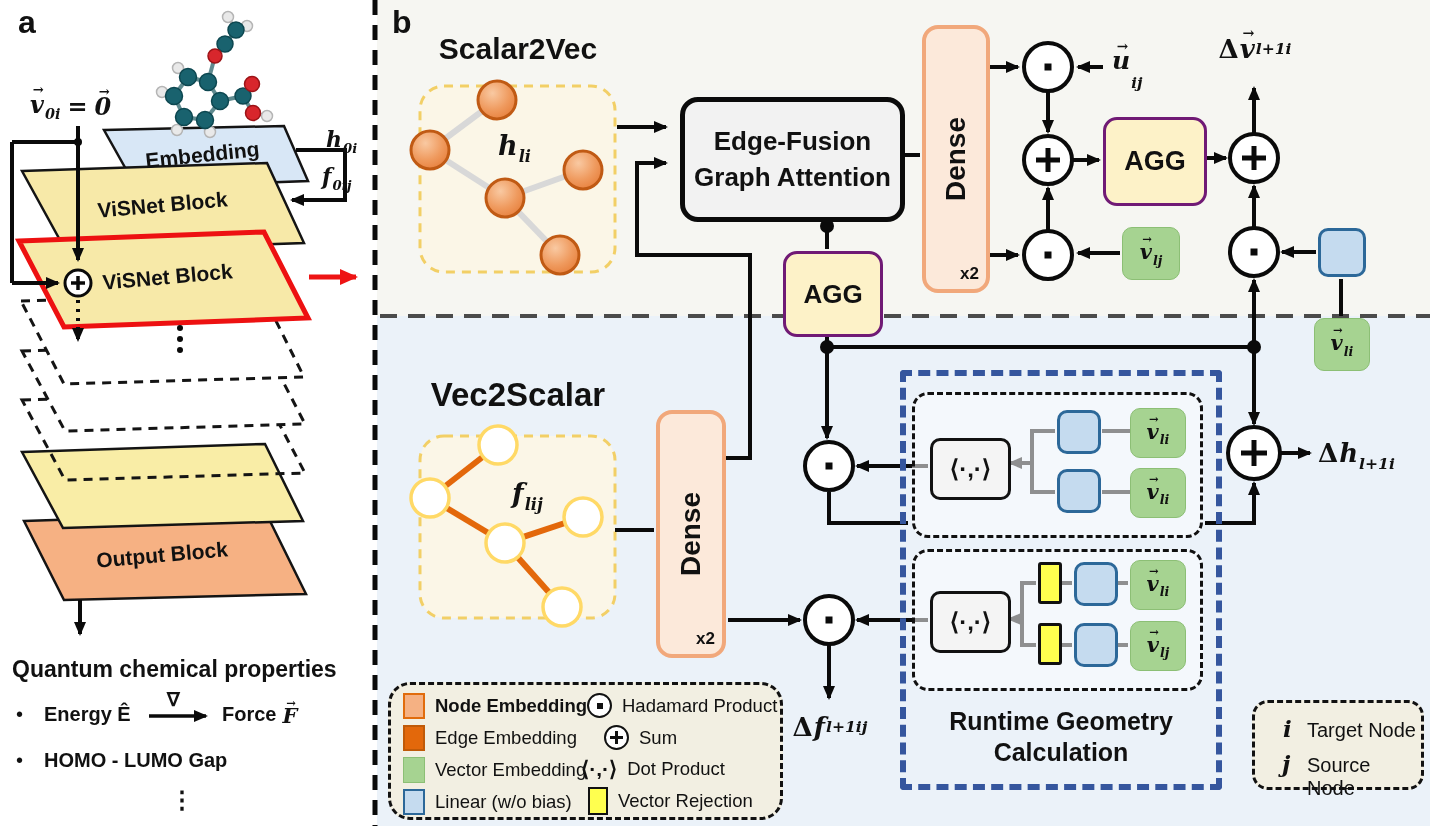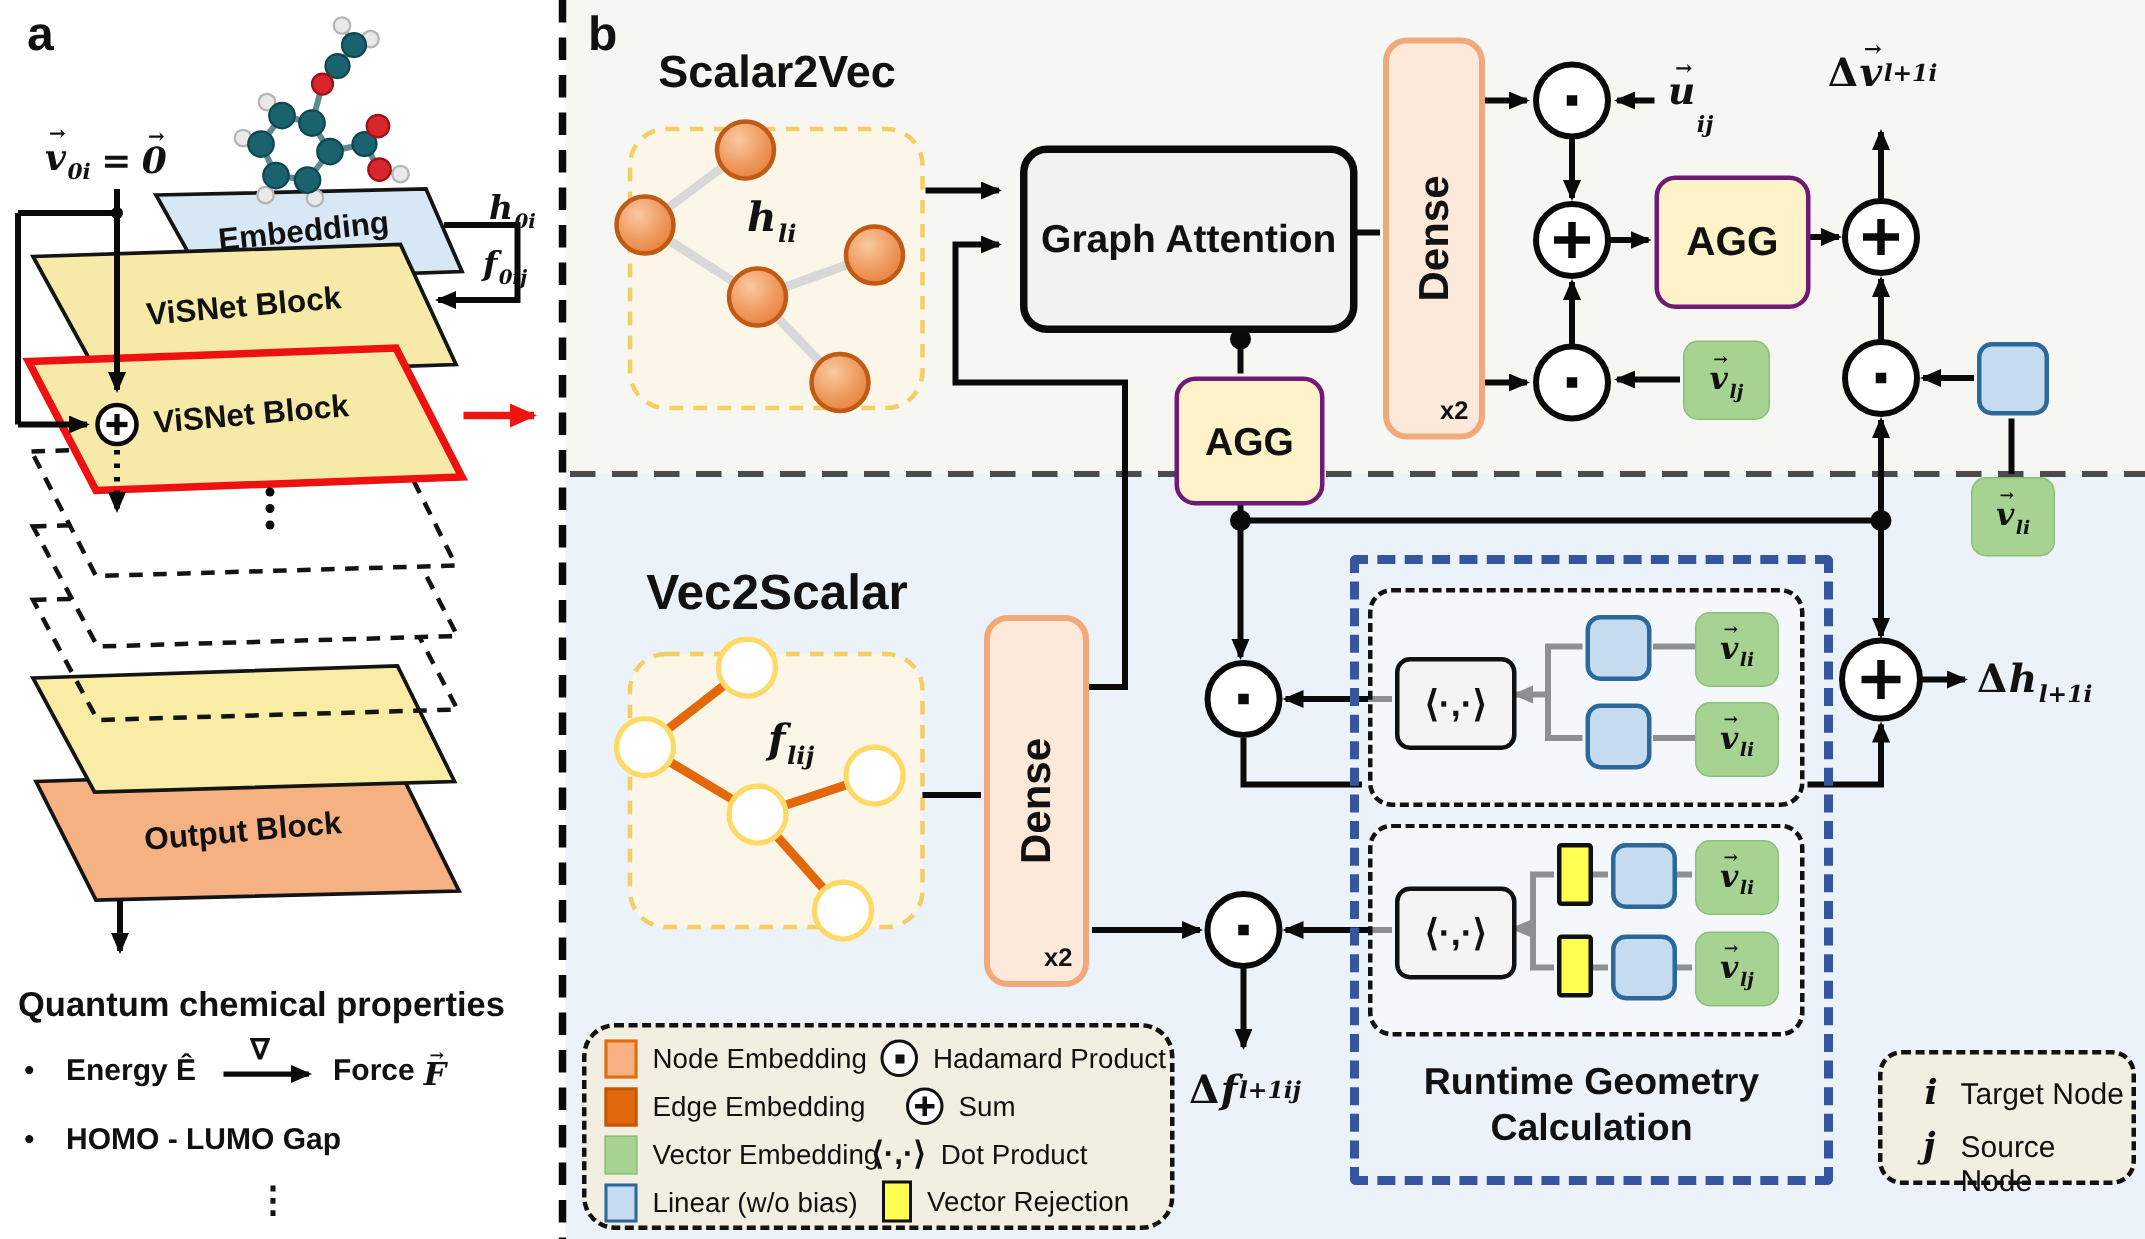--- a/index.html
+++ b/index.html
@@ -313,20 +313,21 @@
         <span class="msup">l</span>
         <span class="msub">i</span>
       </span></div>
   <div class="abs ov ctr bold" style="left:408px;top:376px;width:220px;font-size:33px;">Vec2Scalar</div>
   <div class="abs ov m" style="left:512px;top:478px;font-size:27px;"><span class="mb">f</span><span class="mst">
         <span class="msup">l</span>
         <span class="msub">ij</span>
       </span></div>
 
   <div class="abs ov ctr efusion" style="left:680px;top:97px;width:215px;height:115px;flex-direction:column;">
+    <div>Edge-Fusion</div>
     <div>Graph Attention</div>
   </div>
 
   <div class="abs ov panelbox dense" style="left:922px;top:25px;width:68px;height:268px;">
     <span class="vtxt">Dense</span>
     <span class="mult">x2</span>
   </div>
   <div class="abs ov panelbox dense" style="left:656px;top:410px;width:70px;height:248px;">
     <span class="vtxt">Dense</span>
     <span class="mult">x2</span>
@@ -411,21 +412,21 @@
           <span class="msub">j</span>
         </span></span>
     </div>
 
   <div class="abs ov ctr bold" style="left:920px;top:706px;width:282px;font-size:25px;flex-direction:column;line-height:1.25;">
     <div>Runtime Geometry</div>
     <div>Calculation</div>
   </div>
 
   <div class="abs ov creambox" style="left:388px;top:682px;width:395px;height:138px;">
-    <div class="legrow" style="left:12px;top:8px;">
+    <div class="legrow" style="left:12px;top:8px;font-weight:bold;">
       <span class="sw" style="width:22px;height:26px;background:#f5b183;border:2.5px solid #e16c0c;"></span>
       <span class="leglabel">Node Embedding</span>
     </div>
     <div class="legrow" style="left:12px;top:40px;">
       <span class="sw" style="width:22px;height:26px;background:#e3680b;border:2px solid #c05a08;"></span>
       <span class="leglabel">Edge Embedding</span>
     </div>
     <div class="legrow" style="left:12px;top:72px;">
       <span class="sw" style="width:22px;height:26px;background:#a6d391;border:1.5px solid #8cbf75;"></span>
       <span class="leglabel">Vector Embedding</span>

